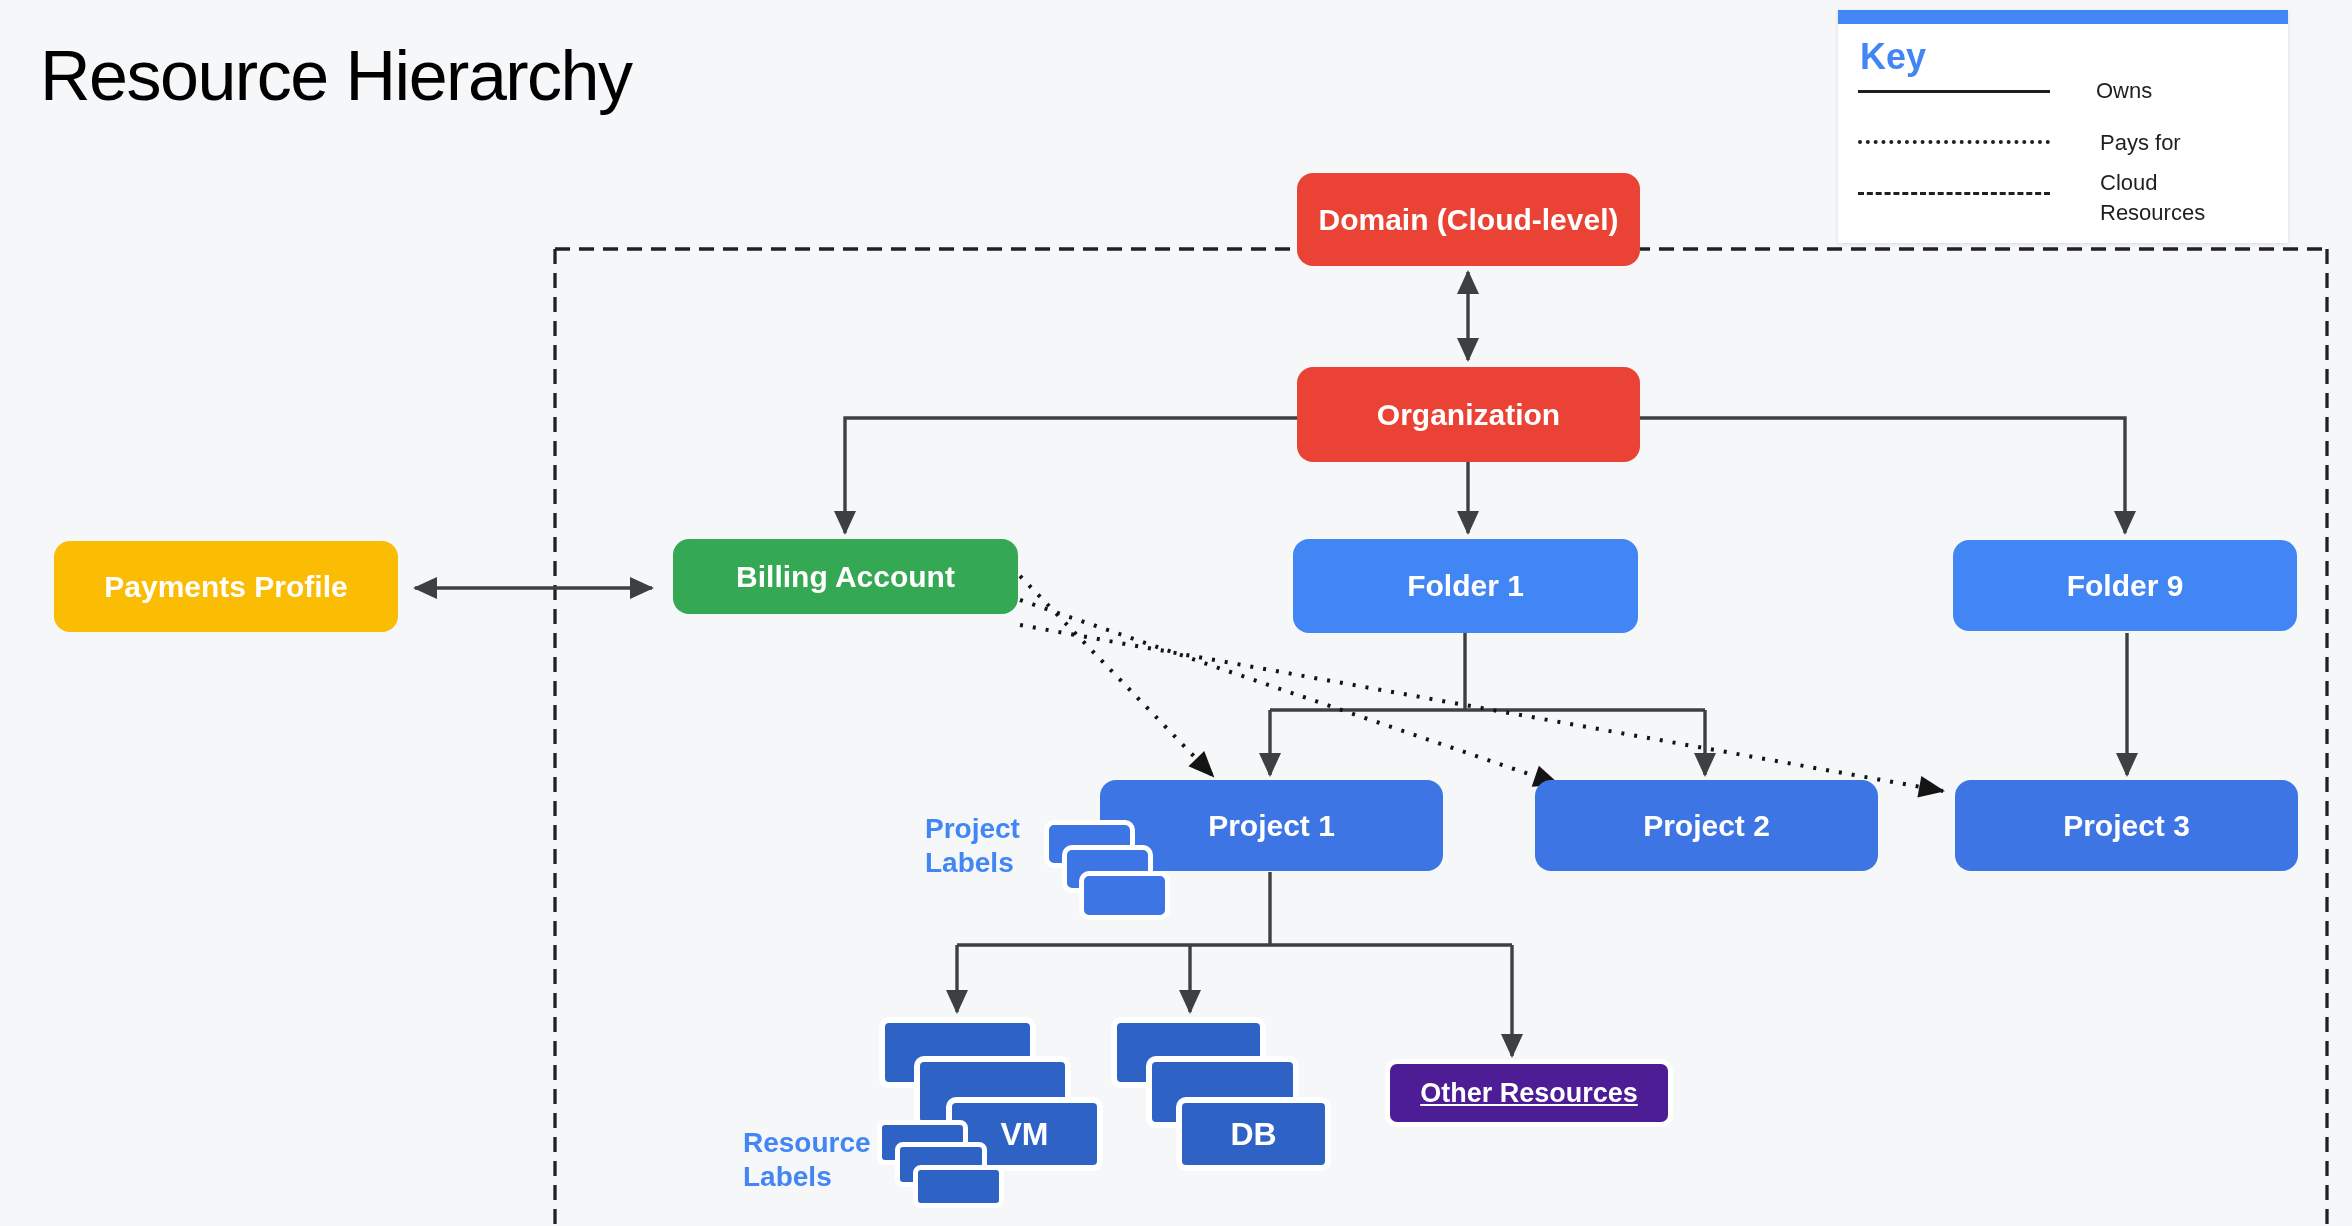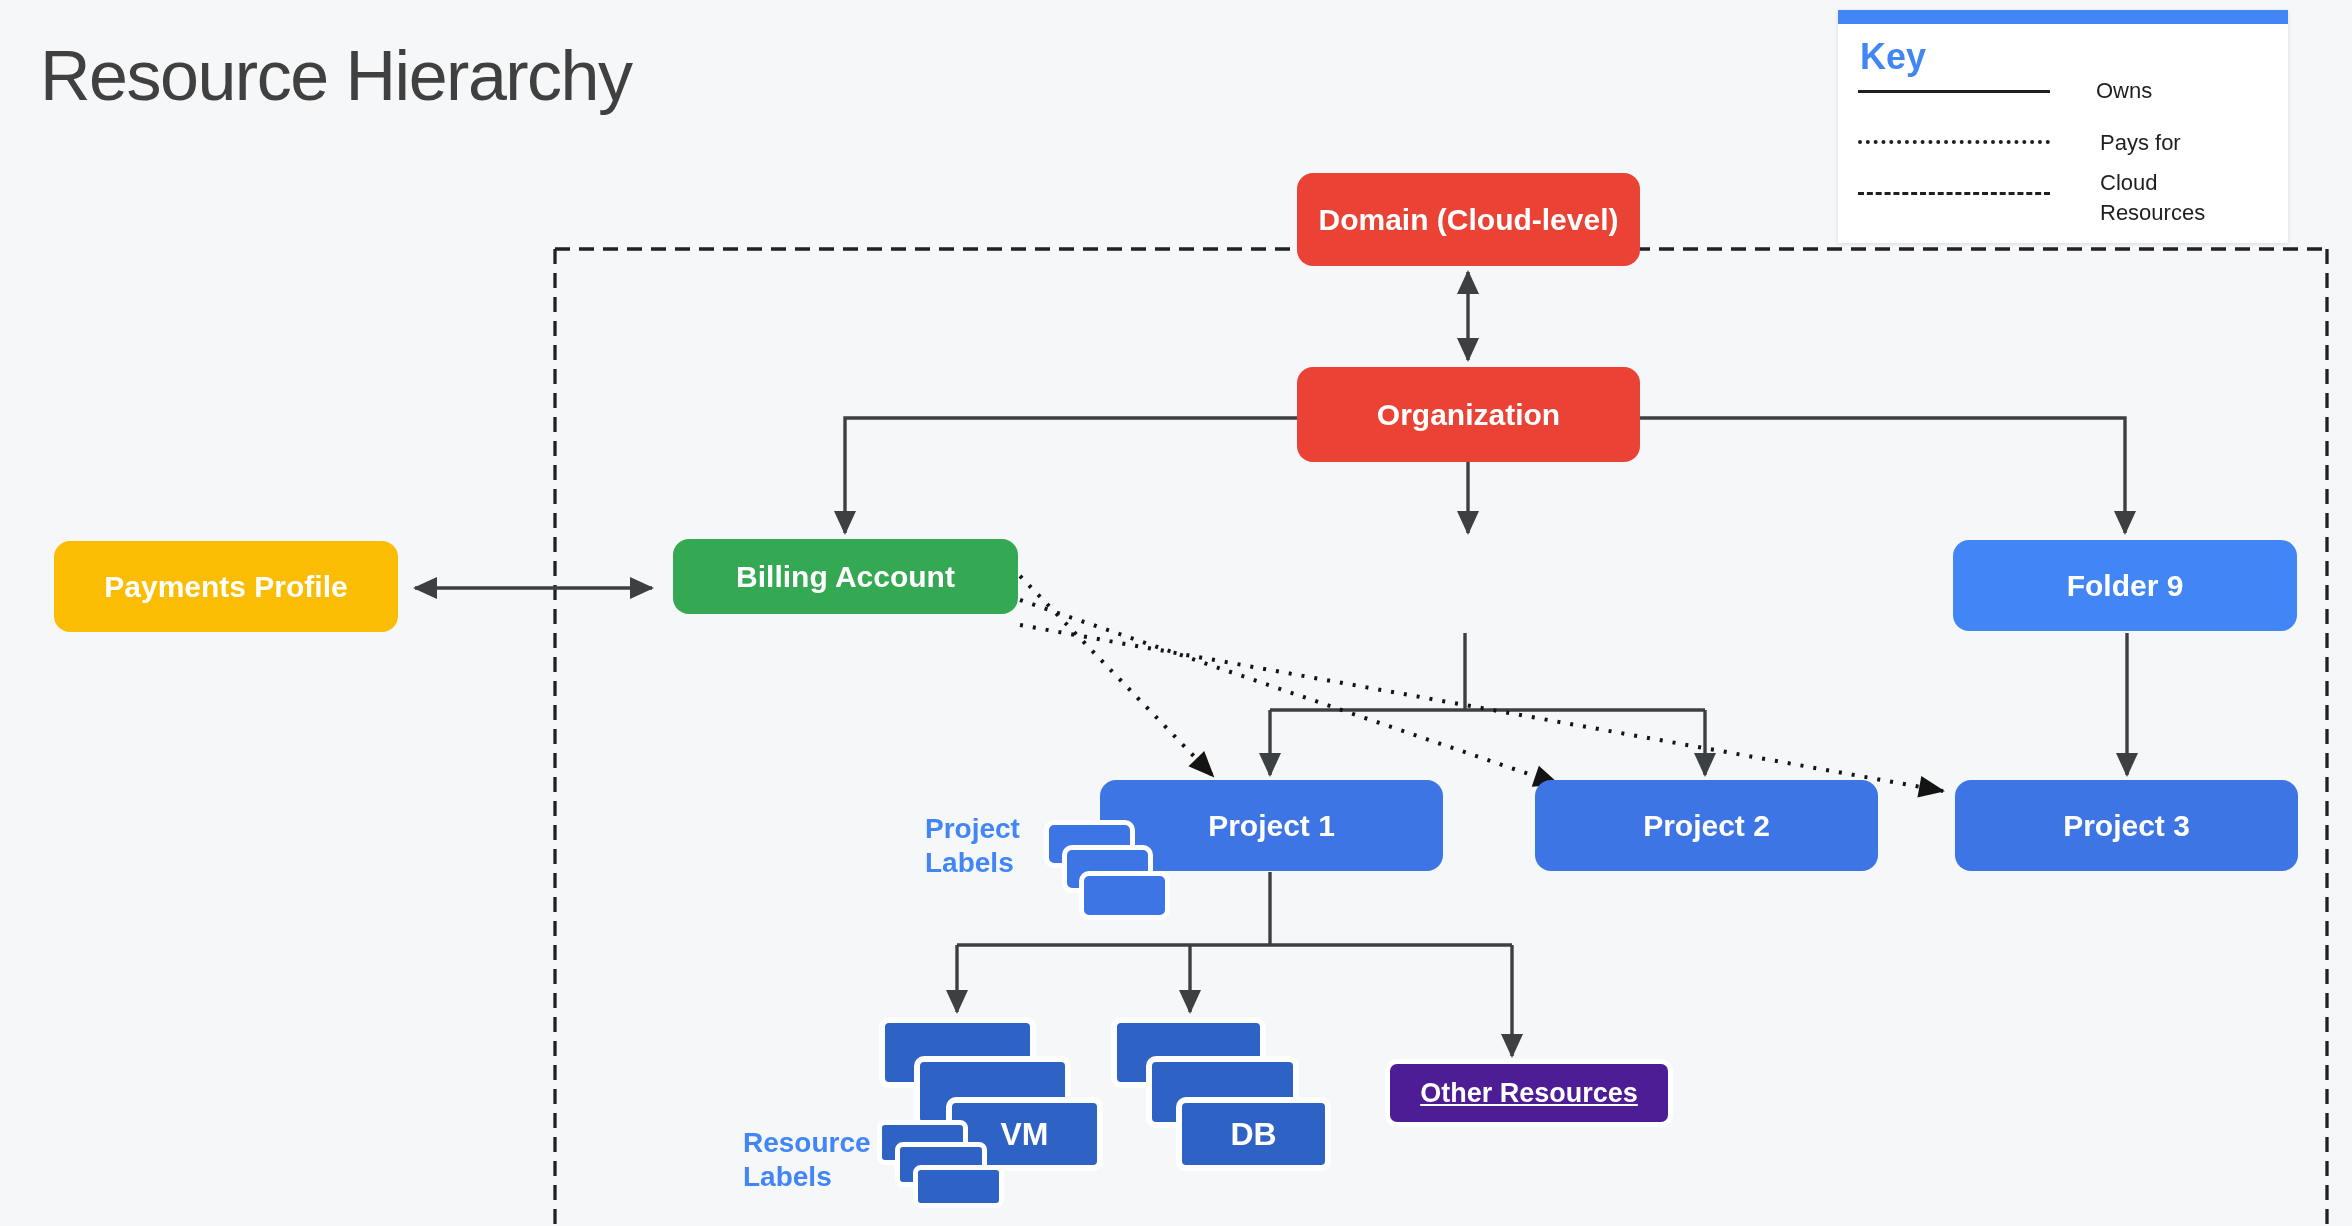--- a/index.html
+++ b/index.html
@@ -17,21 +17,21 @@
   .key-sample.solid{border-top:3px solid #1F1F1F;}
   .key-sample.dotted{border-top:4px dotted #1F1F1F;}
   .key-sample.dashed{border-top:3px dashed #1F1F1F;}
   .key-label{position:absolute;font-size:22px;font-weight:normal;color:#1F1F1F;line-height:1.35;}
 </style>
 </head>
 <body>
 
 <div class="stage" style="background-color: rgb(245, 247, 249);">
 
-  <div class="page-title" style="color: #404040;">Resource Hierarchy</div>
+  <div class="page-title" style="color: #000000;">Resource Hierarchy</div>
 
   <svg class="connectors" width="2352" height="1226" viewBox="0 0 2352 1226">
     <defs>
       <marker id="ah-solid" markerUnits="userSpaceOnUse" markerWidth="28" markerHeight="28" refX="23" refY="13" orient="auto-start-reverse">
         <path d="M1,2 L25,13 L1,24 Z" style="fill: rgb(60, 64, 67);"></path>
       </marker>
       <marker id="ah-dot" markerUnits="userSpaceOnUse" markerWidth="30" markerHeight="30" refX="25" refY="13" orient="auto">
         <path d="M1,2 L27,13 L1,24 Z" style="fill: rgb(20, 20, 20);"></path>
       </marker>
     </defs>
@@ -68,20 +68,21 @@
   </svg>
 
   <div class="node" style="left: 1297px; top: 173px; width: 343px; height: 93px; background-color: rgb(234, 67, 53);">Domain (Cloud-level)</div>
 
   <div class="node" style="left: 1297px; top: 367px; width: 343px; height: 95px; background-color: rgb(234, 67, 53);">Organization</div>
 
   <div class="node" style="left: 54px; top: 541px; width: 344px; height: 91px; background-color: rgb(251, 188, 4);">Payments Profile</div>
 
   <div class="node" style="left: 673px; top: 539px; width: 345px; height: 75px; background-color: rgb(52, 168, 83);">Billing Account</div>
 
+  <div class="node" style="left: 1293px; top: 539px; width: 345px; height: 94px; background-color: rgb(66, 133, 244);">Folder 1</div>
 
   <div class="node" style="left: 1953px; top: 540px; width: 344px; height: 91px; background-color: rgb(66, 133, 244);">Folder 9</div>
 
   <div class="node" style="left: 1100px; top: 780px; width: 343px; height: 91px; background-color: rgb(61, 118, 228);">Project 1</div>
 
   <div class="node" style="left: 1535px; top: 780px; width: 343px; height: 91px; background-color: rgb(61, 118, 228);">Project 2</div>
 
   <div class="node" style="left: 1955px; top: 780px; width: 343px; height: 91px; background-color: rgb(61, 118, 228);">Project 3</div>
 
   <div class="card" style="left: 1044px; top: 820px; width: 91px; height: 48px; background-color: rgb(61, 118, 228);"></div>

